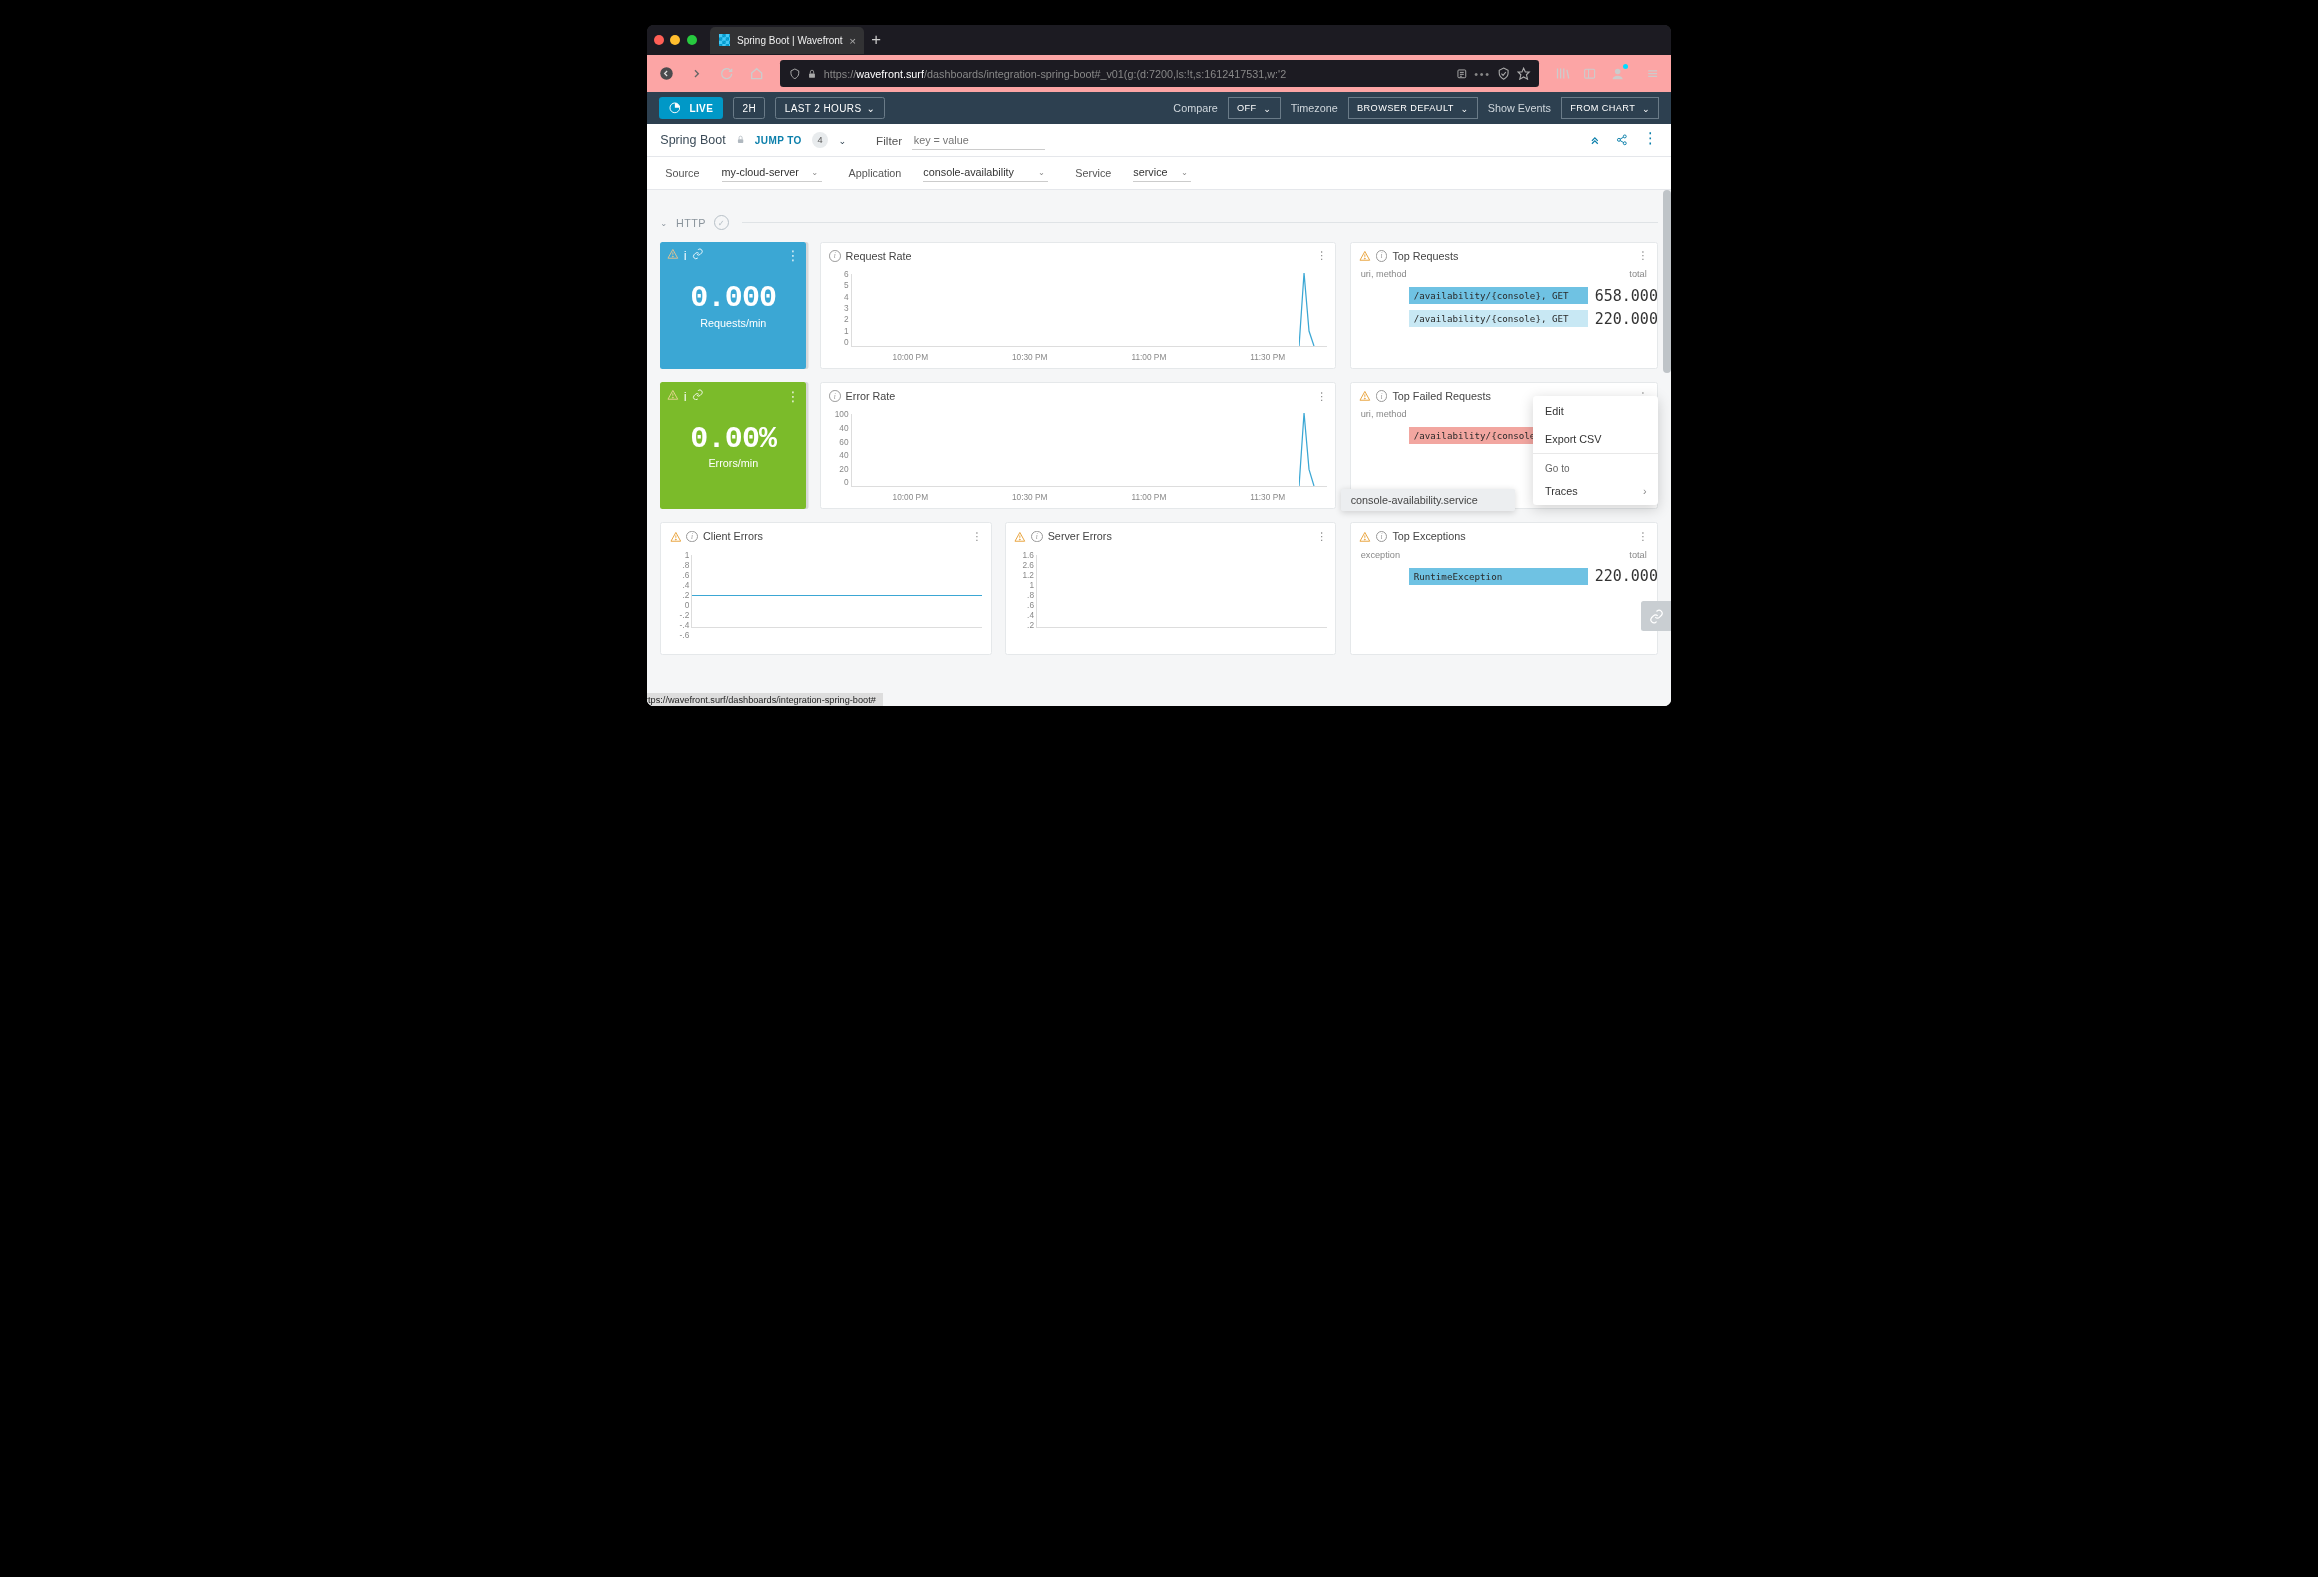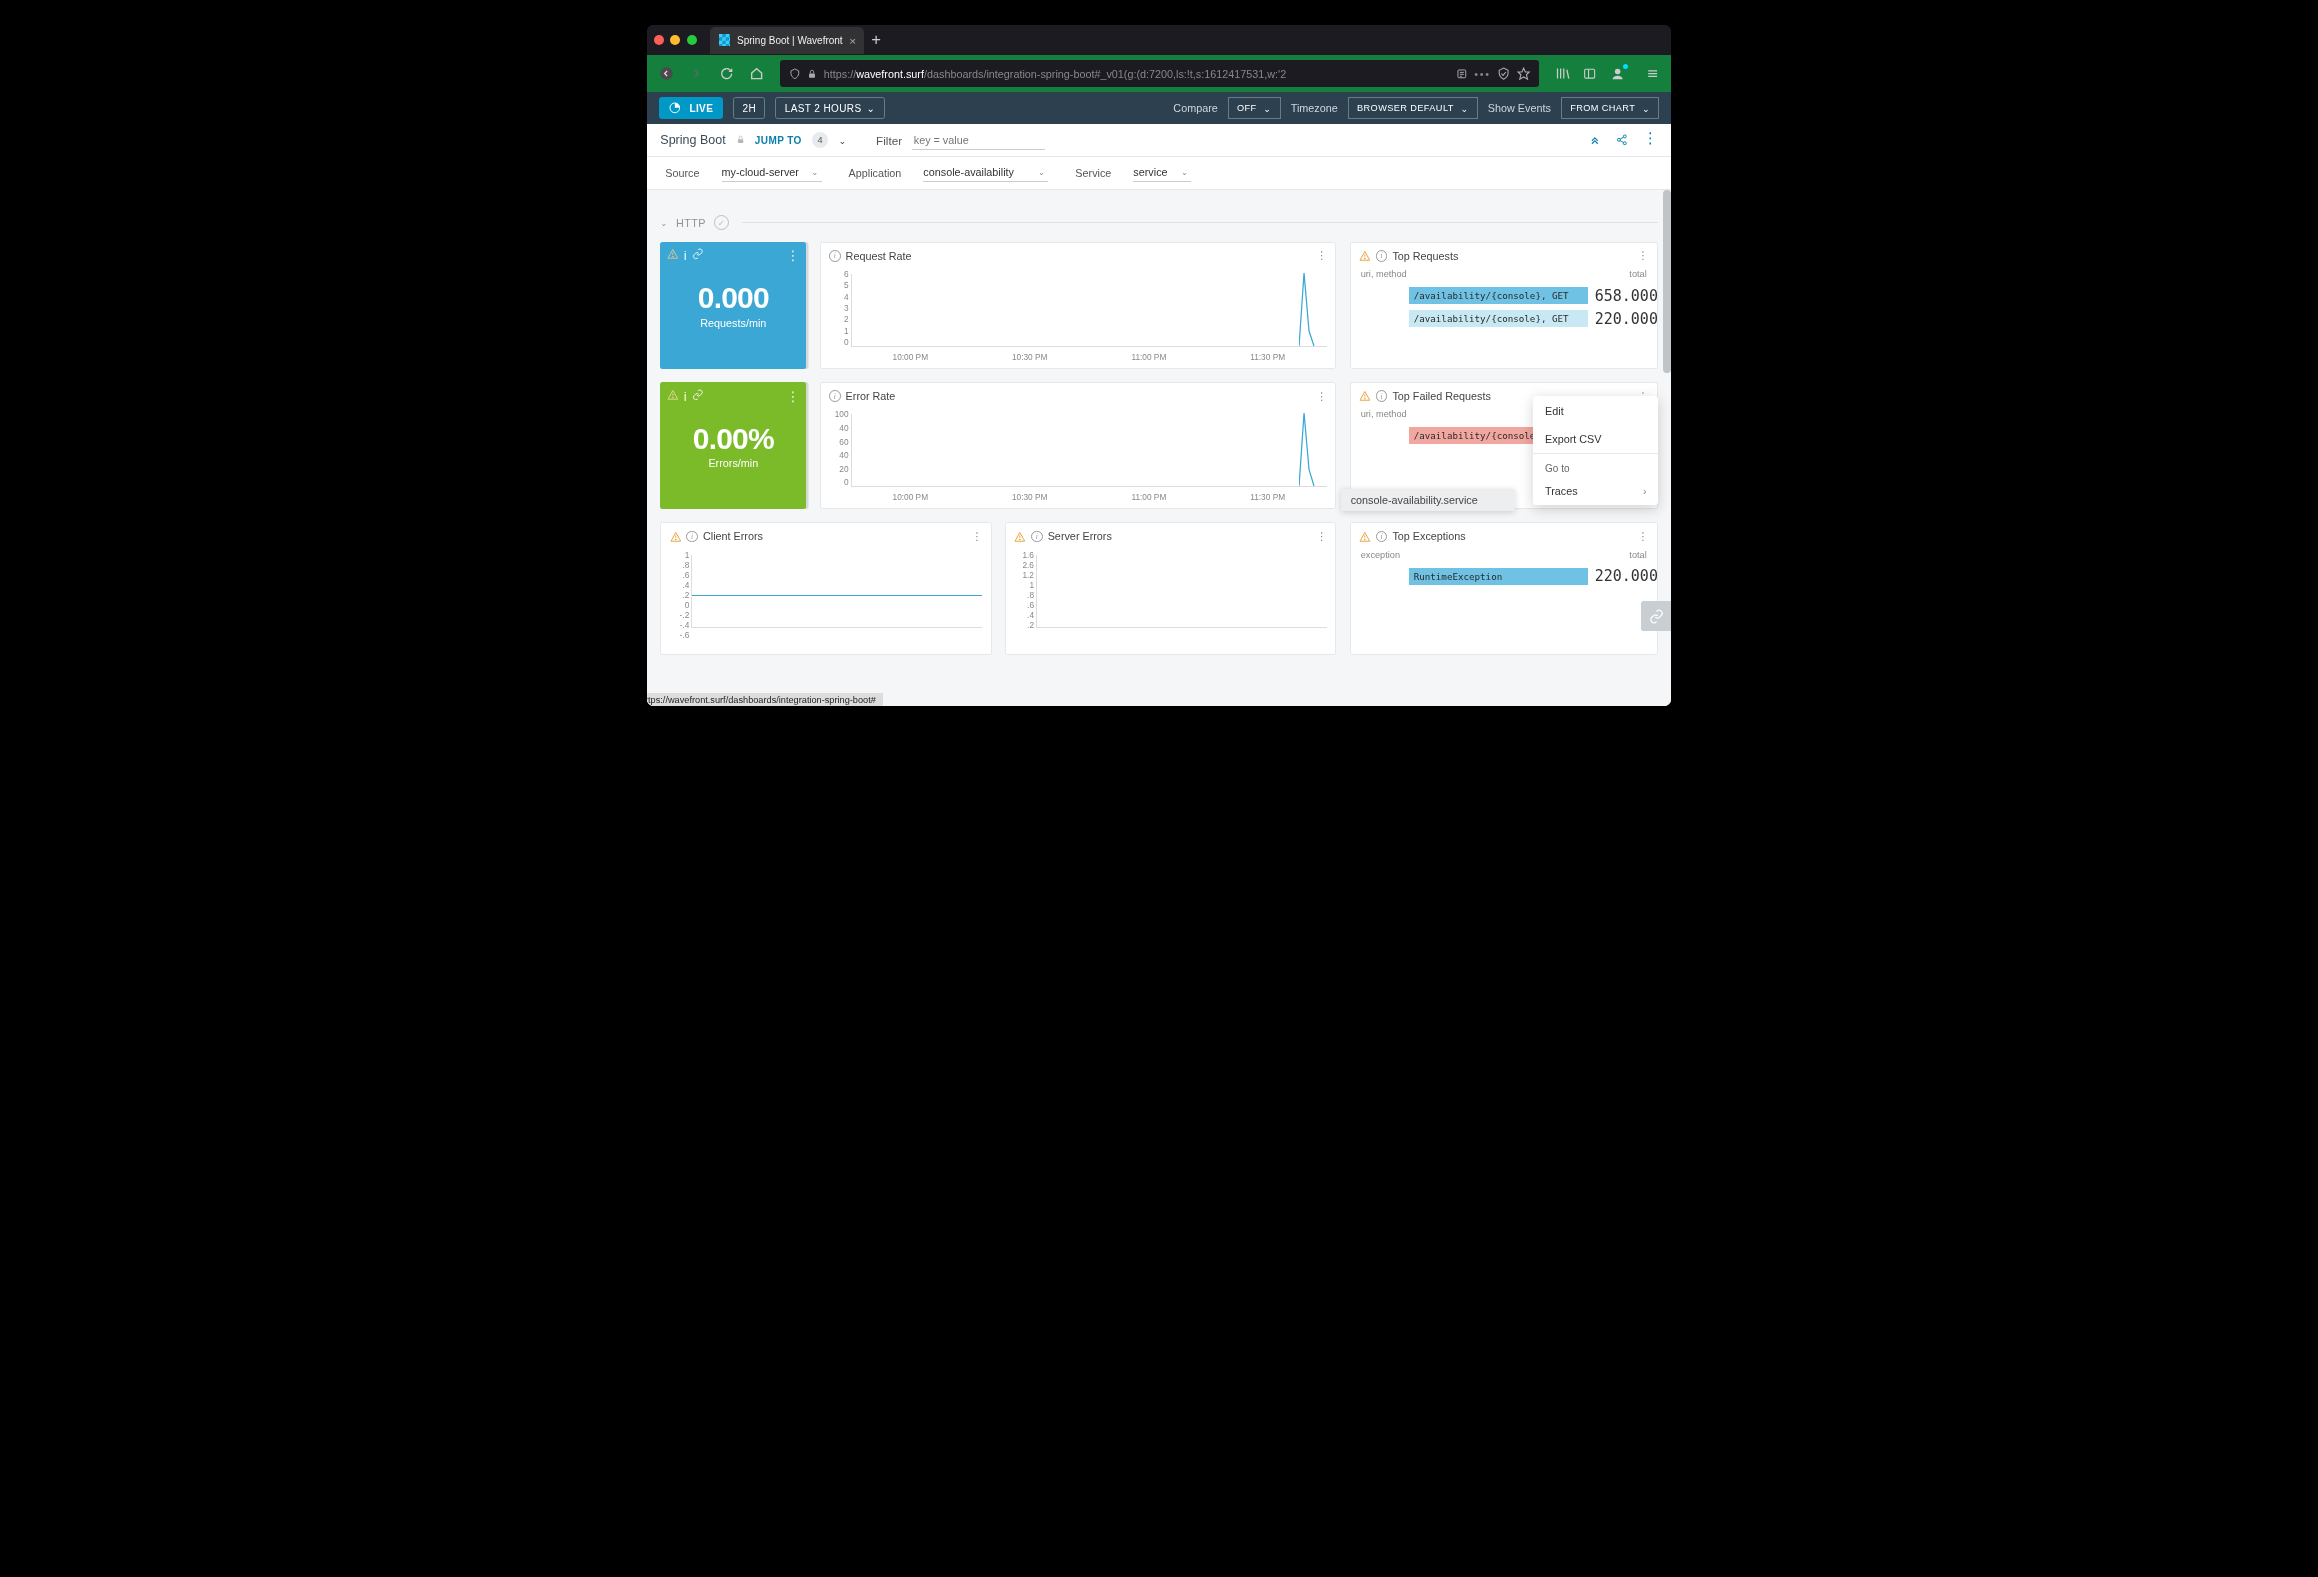--- a/index.html
+++ b/index.html
@@ -8,21 +8,21 @@
 
 
 .tab-bar { background: #1c1b22; display: flex; align-items: center; height: 30px; padding: 0 6.7px; }
 .traffic-lights { display: flex; gap: 6.7px; margin-right: 13.3px; }
 .traffic-light { width: 10px; height: 10px; border-radius: 50%; }
 .tl-red { background: #ff5f56; } .tl-yellow { background: #ffbd2e; } .tl-green { background: #27c93f; }
 .browser-tab { background: #323234; height: 27px; display: flex; align-items: center; padding: 0 8.3px; border-radius: 5px 5px 0 0; color: #f0f0f0; font-size: 10px; gap: 6.7px; min-width: 150px; }
 .tab-favicon { width: 11.7px; height: 11.7px; background: linear-gradient(45deg, #0099cc 25%, transparent 25%, transparent 75%, #0099cc 75%), linear-gradient(45deg, #0099cc 25%, #44c8f5 25%, #44c8f5 75%, #0099cc 75%); background-size: 6.7px 6.7px; background-position: 0 0, 3.3px 3.3px; }
 .tab-close { color: #aaa; font-size: 11.7px; margin-left: auto; cursor: pointer; }
 .new-tab { color: #ccc; font-size: 16.7px; margin-left: 6.7px; cursor: pointer; }
-.nav-bar { background: #15803d; display: flex; align-items: center; height: 37px; padding: 0 6.7px; gap: 5px; }
+.nav-bar { background: #fca5a5; display: flex; align-items: center; height: 37px; padding: 0 6.7px; gap: 5px; }
 .nav-btn { width: 25px; height: 25px; display: flex; align-items: center; justify-content: center; color: #ccc; border-radius: 3.3px; cursor: pointer; }
 .nav-btn.disabled { color: #666; }
 .url-bar { flex: 1; background: #1c1b22; height: 27px; border-radius: 3.3px; display: flex; align-items: center; padding: 0 8.3px; color: #888; font-size: 10.8px; gap: 6.7px; margin: 0 6.7px; }
 .url-bar .lock { color: #aaa; }
 .url-bar .url-text { flex: 1; overflow: hidden; white-space: nowrap; text-overflow: ellipsis; }
 .url-bar .url-text .host { color: #fff; }
 .nav-right { display: flex; gap: 5px; align-items: center; }
 .nav-icon { width: 23px; height: 23px; display: flex; align-items: center; justify-content: center; color: #ccc; cursor: pointer; position: relative; }
 .nav-icon .dot { position: absolute; top: 1.7px; right: 1.7px; width: 5px; height: 5px; background: #0df; border-radius: 50%; }
 
@@ -66,21 +66,21 @@
 .card-head .title { font-weight: 500; }
 .card-head .menu { margin-left: auto; color: #888; cursor: pointer; }
 
 .stat-card { height: 127px; border-radius: 2.5px; color: #fff; display: flex; flex-direction: column; align-items: center; justify-content: center; position: relative; box-shadow: 2.5px 0 0 rgba(0,0,0,0.12); }
 .stat-card.blue { background: #3ba7d4; }
 .stat-card.green { background: #7bbb2a; }
 .stat-card .icons { position: absolute; top: 6.7px; left: 6.7px; display: flex; gap: 5px; opacity: 0.9; }
 .stat-card .icons .warn { color: #f0c58b; }
 .stat-card .icons .link-ico { font-size: 10.8px; }
 .stat-card .menu { position: absolute; top: 6.7px; right: 6.7px; opacity: 0.85; cursor: pointer; }
-.stat-card .big { font-size: 30px; font-weight: 600; letter-spacing: -0.8px; }
+.stat-card .big { font-size: 30px; font-weight: 600; letter-spacing: -0.8px; font-family: Liberation Mono, monospace; }
 .stat-card .unit { font-size: 10.8px; margin-top: 1.7px; }
 
 .chart-card { height: 127px; }
 .chart-body { padding: 0 10px 3.3px 10px; height: 93px; position: relative; }
 .y-axis { position: absolute; left: 5px; top: 0; bottom: 15px; width: 23px; display: flex; flex-direction: column; justify-content: space-between; font-size: 8.3px; color: #888; text-align: right; }
 .plot-area { position: absolute; left: 30px; right: 8.3px; top: 5px; bottom: 15px; border-left: 0.8px solid #ddd; border-bottom: 0.8px solid #ddd; }
 .x-labels { position: absolute; left: 30px; right: 8.3px; bottom: 0; display: flex; justify-content: space-around; font-size: 8.3px; color: #888; }
 .spike { position: absolute; right: 6.7px; bottom: 0; }
 
 .list-card { height: 127px; }

